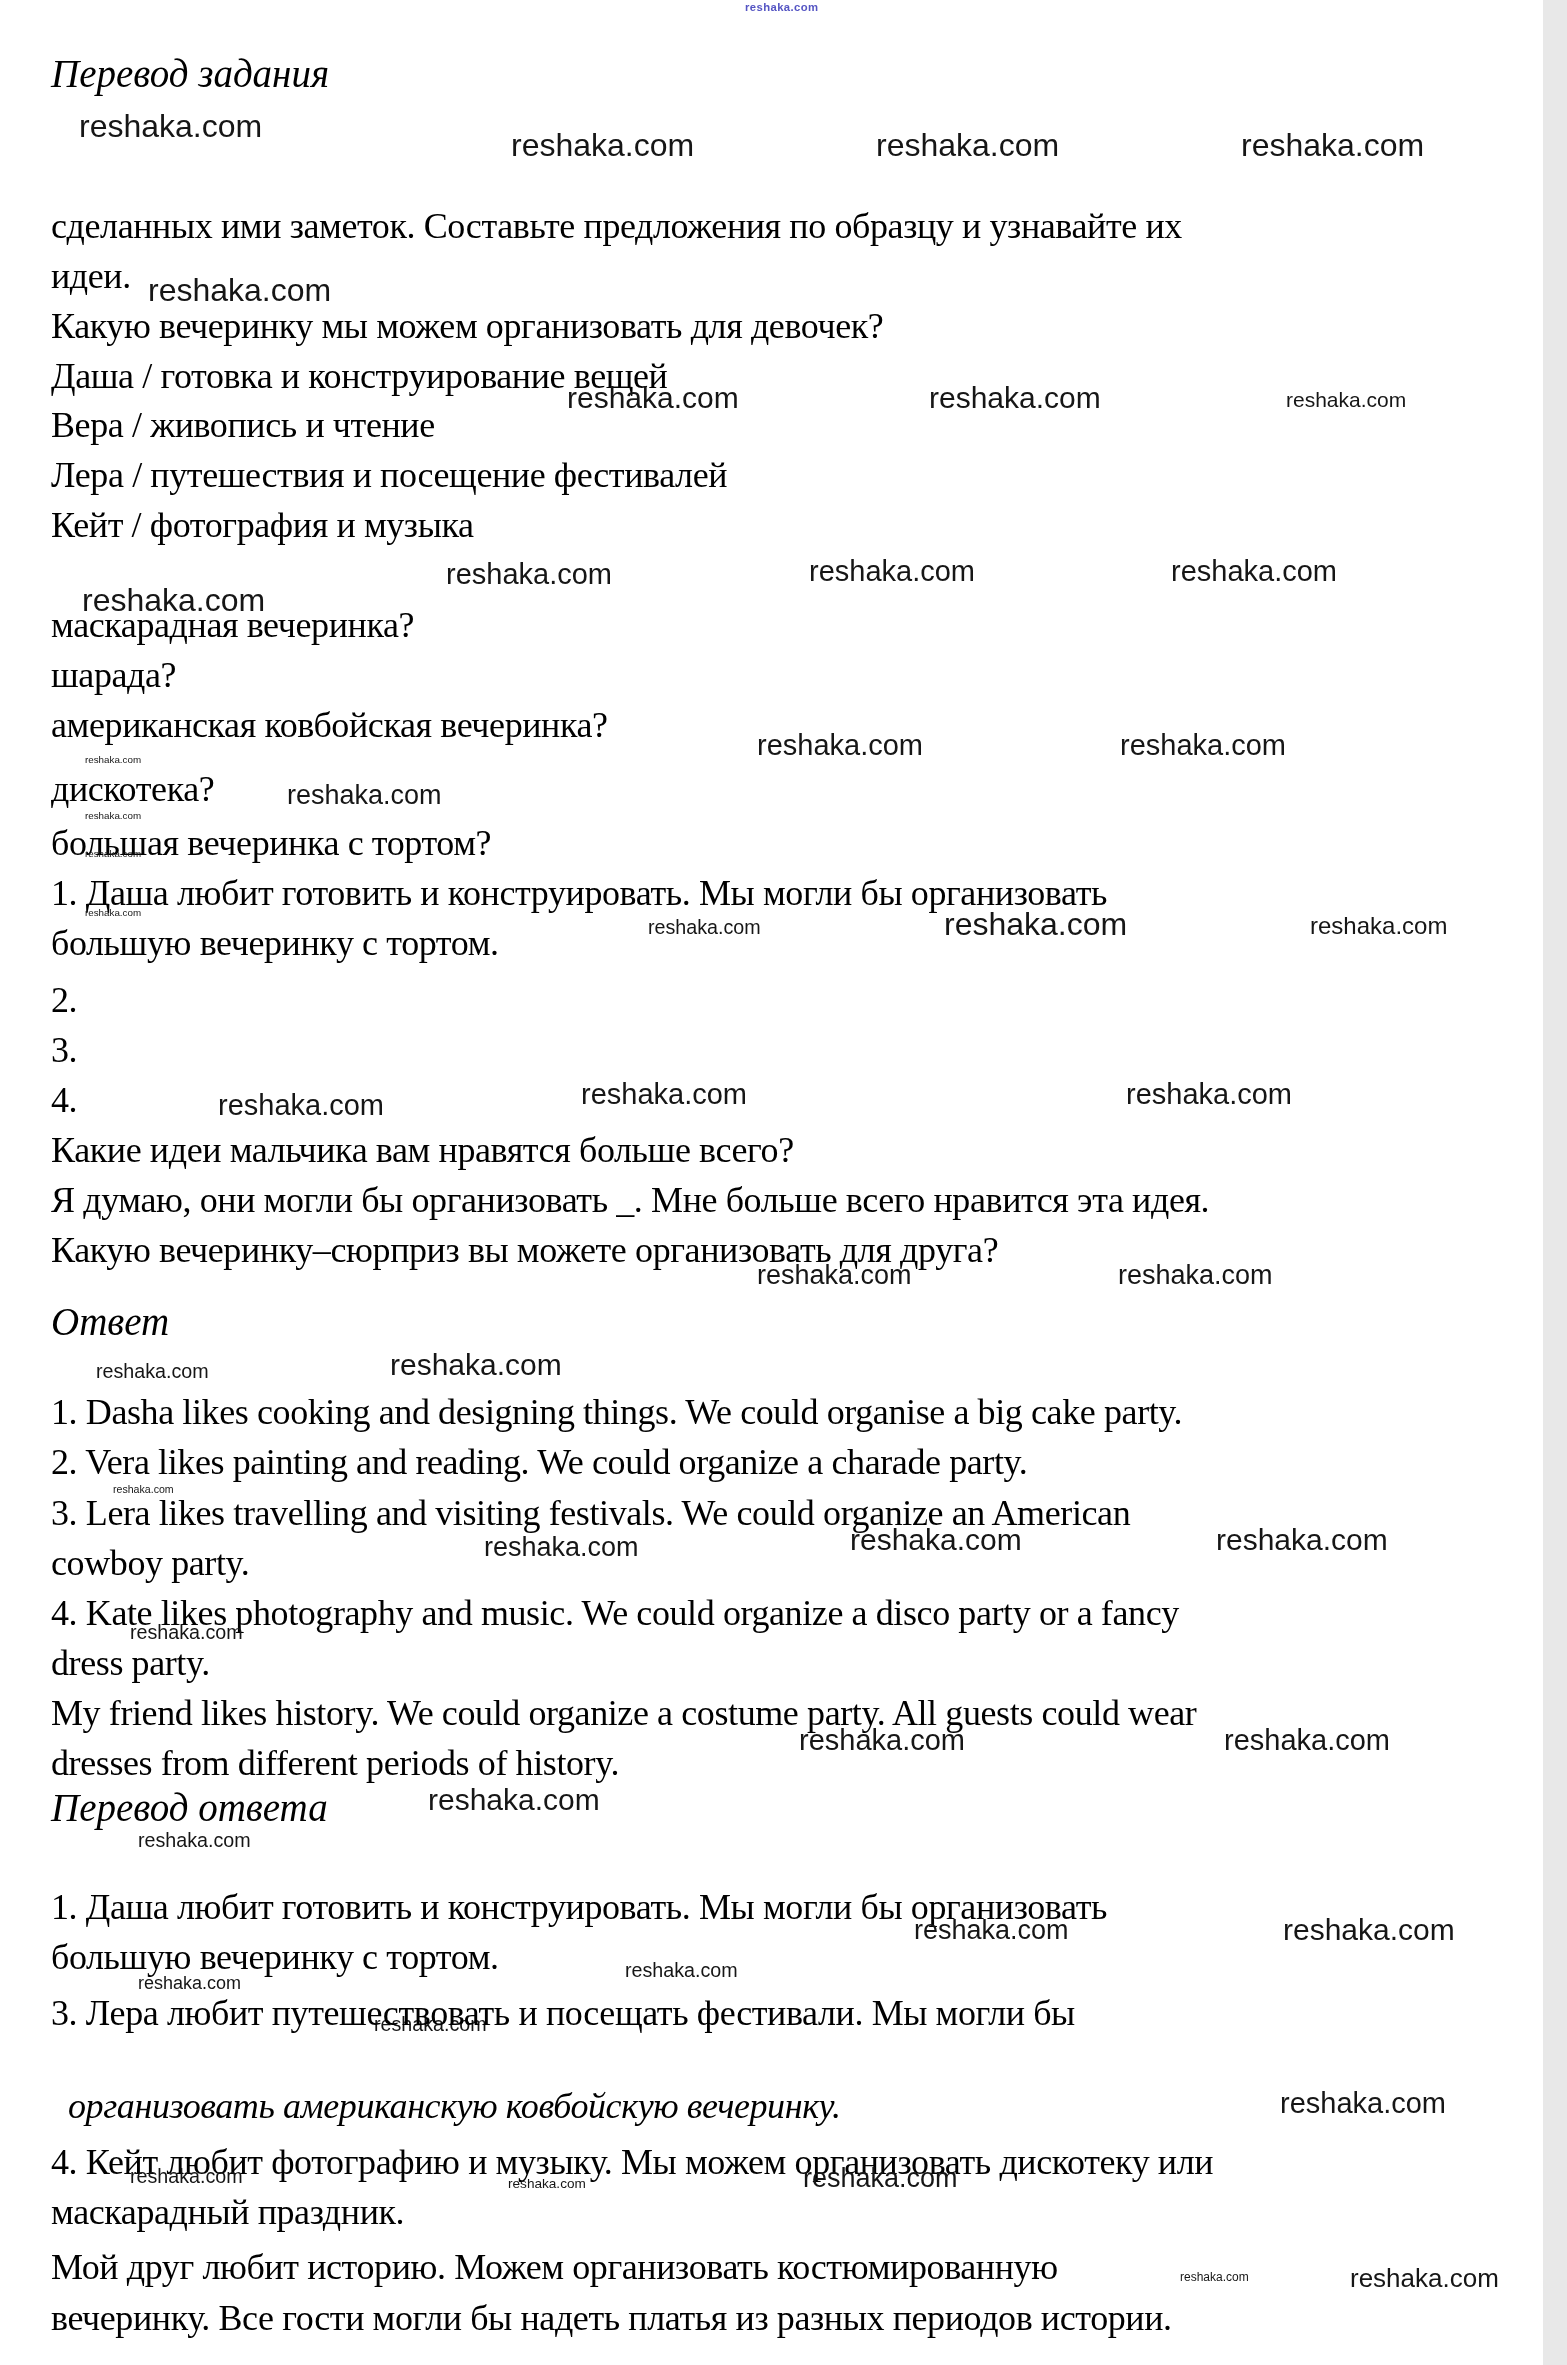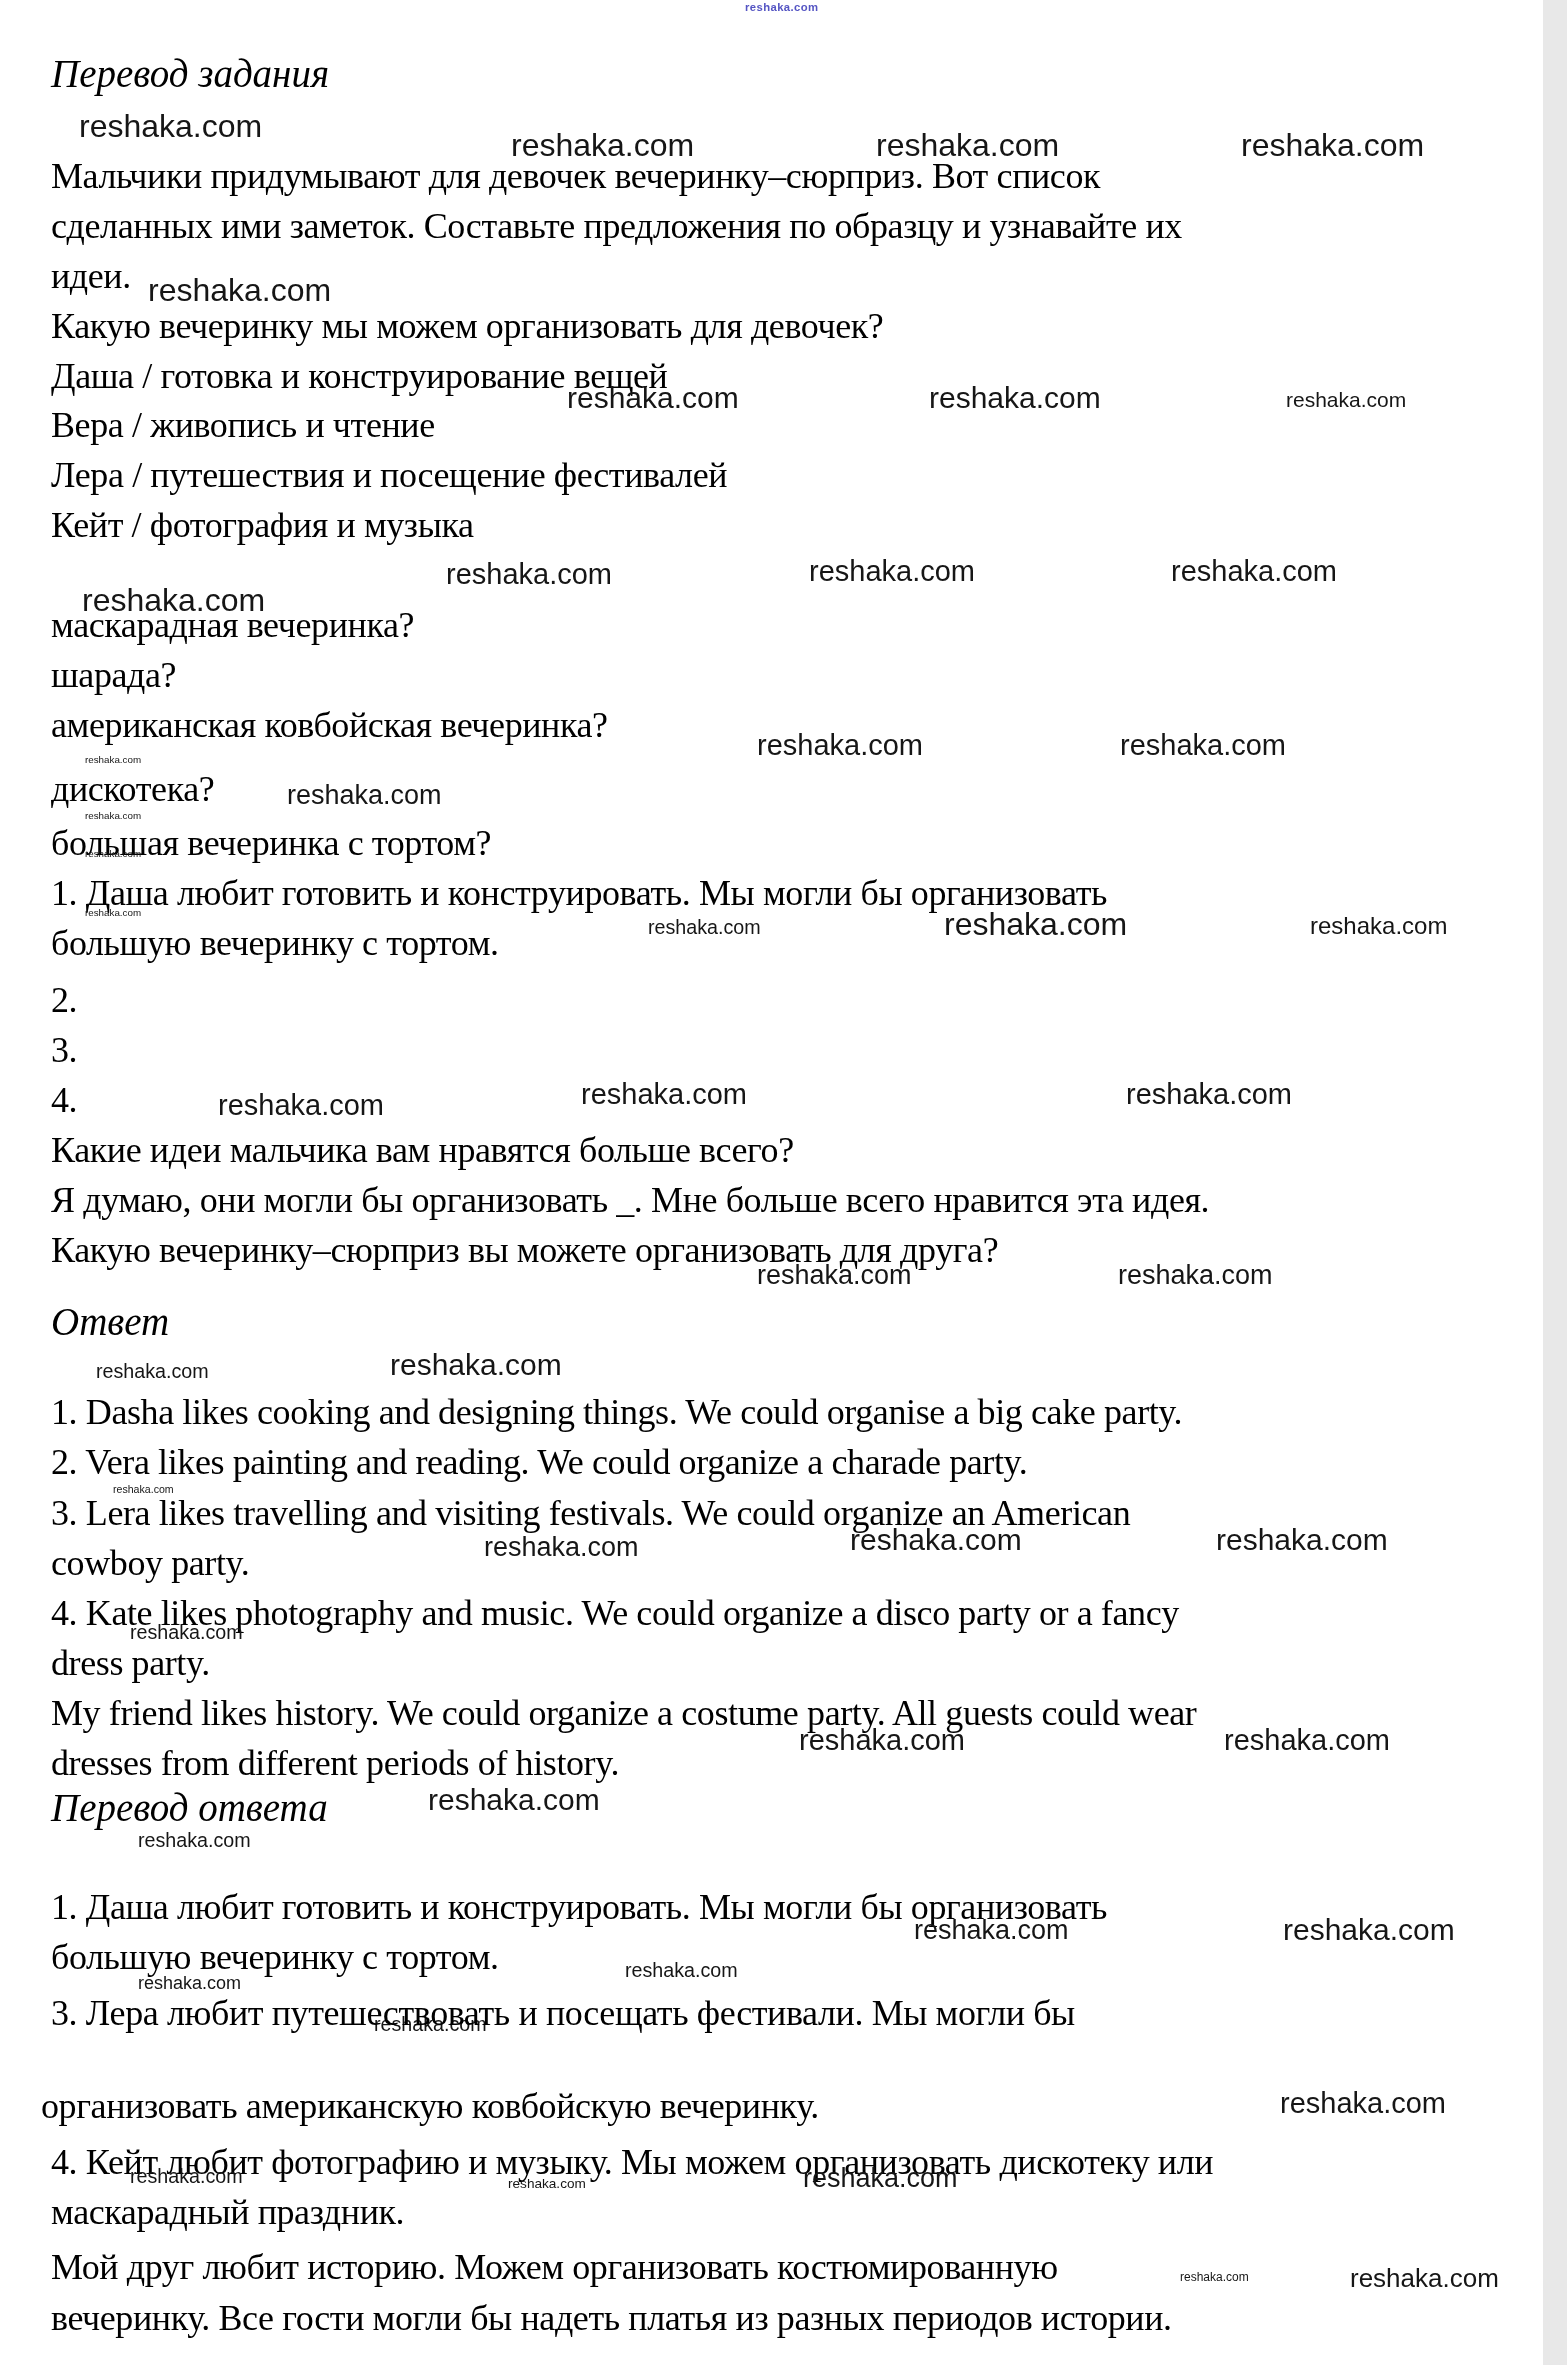--- a/index.html
+++ b/index.html
@@ -68,21 +68,20 @@
 
   <div class="wm-blue" style="left:745px;top:2.3px;">reshaka.com</div>
 
   <div class="h" style="left:51px;top:53px;">Перевод задания</div>
 
   <div class="wm w42" style="left:79px;top:110px;">reshaka.com</div>
   <div class="wm w42" style="left:511px;top:129px;">reshaka.com</div>
   <div class="wm w42" style="left:876px;top:129px;">reshaka.com</div>
   <div class="wm w42" style="left:1241px;top:129px;">reshaka.com</div>
 
-  <div class="t" style="left:51px;top:156px;">Мальчики придумывают для девочек вечеринку–сюрприз. Вот список</div>
   <div class="t" style="left:51px;top:206px;">сделанных ими заметок. Составьте предложения по образцу и узнавайте их</div>
   <div class="t" style="left:51px;top:256px;">идеи.</div>
 
   <div class="wm w42" style="left:148px;top:274px;">reshaka.com</div>
 
   <div class="t" style="left:51px;top:306px;">Какую вечеринку мы можем организовать для девочек?</div>
   <div class="t" style="left:51px;top:356px;">Даша / готовка и конструирование вещей</div>
 
   <div class="wm w40" style="left:567px;top:383px;">reshaka.com</div>
   <div class="wm w40" style="left:929px;top:383px;">reshaka.com</div>
@@ -177,21 +176,21 @@
 
   <div class="t" style="left:51px;top:1937px;">большую вечеринку с тортом.</div>
 
   <div class="wm w26" style="left:625px;top:1961px;">reshaka.com</div>
   <div class="wm w24" style="left:138px;top:1974px;">reshaka.com</div>
 
 
   <div class="wm w26" style="left:374px;top:2015px;">reshaka.com</div>
 
   <div class="t" style="left:51px;top:1993px;">3. Лера любит путешествовать и посещать фестивали. Мы могли бы</div>
-  <div class="t" style="left:41px;top:2086px;">организовать американскую ковбойскую вечеринку.</div>
+  <div class="t" style="left:68px;top:2086px;font-style:italic;">организовать американскую ковбойскую вечеринку.</div>
 
   <div class="wm w38" style="left:1280px;top:2089px;">reshaka.com</div>
 
   <div class="t" style="left:51px;top:2142px;">4. Кейт любит фотографию и музыку. Мы можем организовать дискотеку или</div>
 
   <div class="wm w26" style="left:130px;top:2167px;">reshaka.com</div>
   <div class="wm w18" style="left:508px;top:2177px;">reshaka.com</div>
   <div class="wm w36" style="left:803px;top:2165px;">reshaka.com</div>
 
   <div class="t" style="left:51px;top:2192px;">маскарадный праздник.</div>

